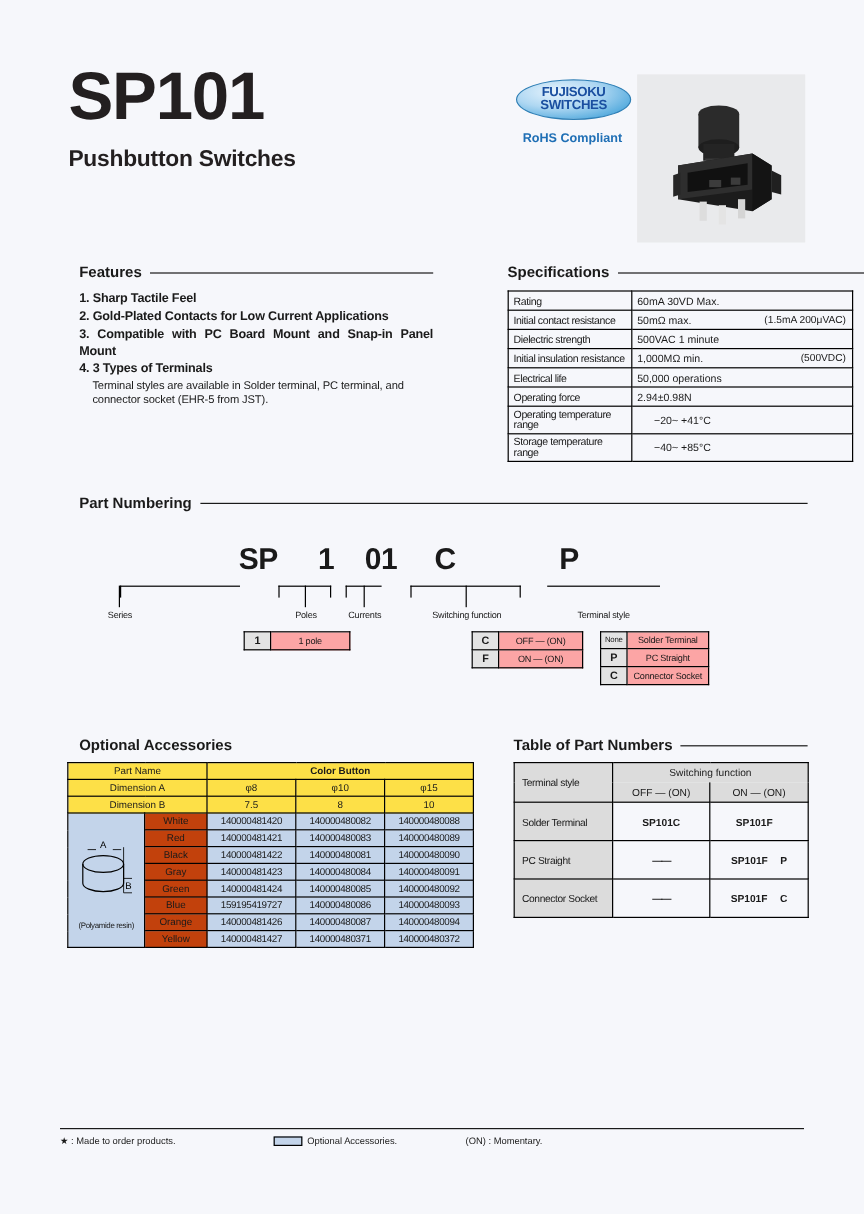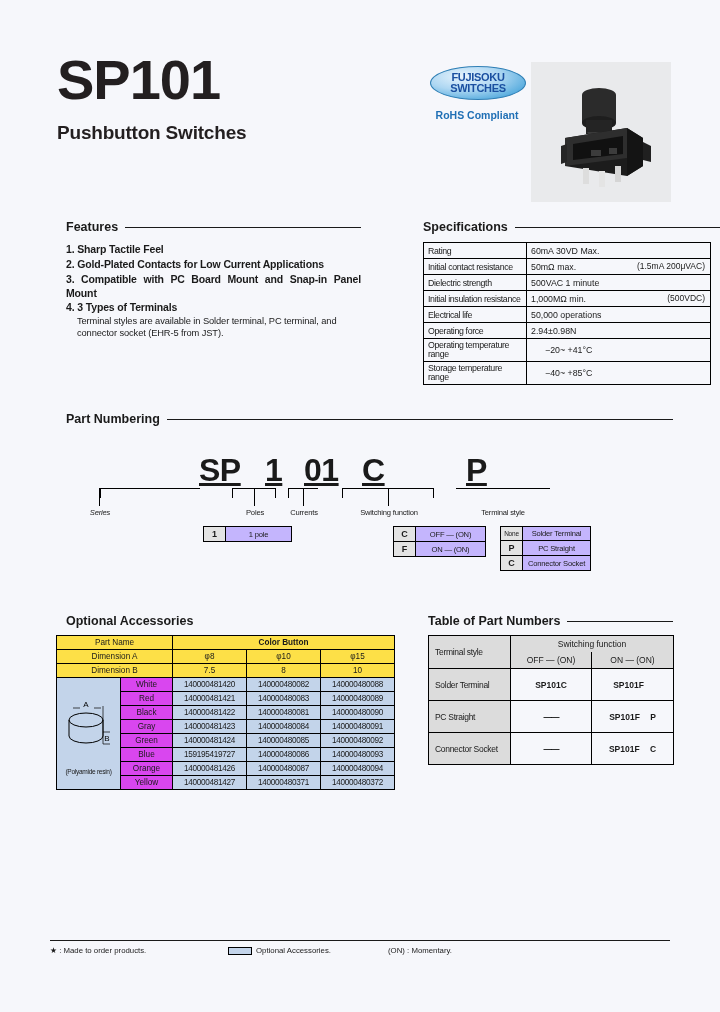--- a/index.html
+++ b/index.html
@@ -66,40 +66,40 @@
   table.spec td { border: 1px solid #000; font-size: 8.8px; padding: 2px 4px; height: 16px; vertical-align: middle; }
   table.spec td.k { width: 103px; letter-spacing: -0.35px; }
   table.spec td.v { position: relative; }
   .v-main { display: inline-block; }
   .v-note { position: absolute; right: 5px; top: 2px; font-size: 8.5px; }
   .k2 { line-height: 1.02; letter-spacing: -0.4px; }
 
   
   .partnum { position: absolute; left: 66px; top: 412px; width: 607px; }
   .pn-area { position: relative; height: 150px; margin-top: 4px; }
-  .pn-seg { position: absolute; font-size: 32px; font-weight: bold; letter-spacing: -0.5px; text-decoration: underline; }
+  .pn-seg { position: absolute; font-size: 25px; font-weight: bold; letter-spacing: -0.5px; }
   .pn-lbl { position: absolute; font-size: 7.6px; text-align: center; letter-spacing: -0.2px; }
   .bracket { position: absolute; border-top: 1px solid #000; }
   .bracket.l { border-left: 1px solid #000; }
   .bracket.r { border-right: 1px solid #000; }
   .stem { position: absolute; width: 1px; background: #000; }
 
   table.mini { border-collapse: collapse; position: absolute; }
   table.mini td { border: 1px solid #000; font-size: 7.6px; text-align: center; padding: 2px 3px; letter-spacing: -0.2px; }
   table.mini td.code { background: #e3e3e3; font-weight: bold; font-size: 9px; width: 22px; }
-  table.mini td.desc { background: #c4b5fd; }
+  table.mini td.desc { background: #fca5a5; }
 
   
   .opts { position: absolute; left: 66px; top: 614px; width: 325px; }
   table.acc { border-collapse: collapse; width: 338px; margin-top: 7px; margin-left: -10px; table-layout: fixed; }
   table.acc td { border: 1px solid #000; font-size: 8.2px; text-align: center; height: 14px; padding: 0 2px; }
   .acc-hdr { background: #fde047; font-weight: normal; }
   .acc-hdr.b { font-weight: bold; }
   .acc-diag { background: #c3d4ea; width: 64px; vertical-align: middle; }
-  .acc-color { background: #d946ef; width: 52px; }
+  .acc-color { background: #c2410c; width: 52px; }
   .acc-pn { background: #c3d4ea; letter-spacing: -0.3px; }
   .diag-cap { font-size: 6.6px; letter-spacing: -0.3px; }
 
   
   .tpn { position: absolute; left: 428px; top: 614px; width: 245px; }
   table.pn2 { border-collapse: collapse; width: 245px; margin-top: 7px; table-layout: fixed; }
   table.pn2 td { border: 1px solid #000; font-size: 8.5px; text-align: center; padding: 3px 2px; }
   table.pn2 td.lead { background: #dcdcdc; text-align: left; padding-left: 6px; width: 82px; letter-spacing: -0.3px; }
   table.pn2 td.hd { background: #dcdcdc; }
   td.cellv { height: 32px; font-weight: bold; font-size: 9.3px; }
@@ -274,21 +274,21 @@
       <div class="bracket l" style="left:222px; top:58px; width:30px; height:10px;"></div>
       <div class="bracket l r" style="left:276px; top:58px; width:92px; height:10px;"></div>
       <div class="bracket" style="left:390px; top:58px; width:94px; height:0;"></div>
 
       <div class="stem" style="left:33px; top:58px; height:18px;"></div>
       <div class="stem" style="left:188px; top:58px; height:18px;"></div>
       <div class="stem" style="left:237px; top:58px; height:18px;"></div>
       <div class="stem" style="left:322px; top:58px; height:18px;"></div>
       <div class="stem" style="left:437px; top:58px; height:0px;"></div>
 
-      <div class="pn-lbl" style="left:3px;   top:78px; width:62px;font-style:italic;">Series</div>
+      <div class="pn-lbl" style="left:3px;   top:78px; width:62px;">Series</div>
       <div class="pn-lbl" style="left:158px; top:78px; width:62px;">Poles</div>
       <div class="pn-lbl" style="left:207px; top:78px; width:62px;">Currents</div>
       <div class="pn-lbl" style="left:278px; top:78px; width:90px;">Switching function</div>
       <div class="pn-lbl" style="left:392px; top:78px; width:90px;">Terminal style</div>
 
       <table class="mini" style="left:137px; top:96px;">
         <tbody>
           <tr>
             <td class="code">1</td>
             <td class="desc" style="width:66px;">1 pole</td>

